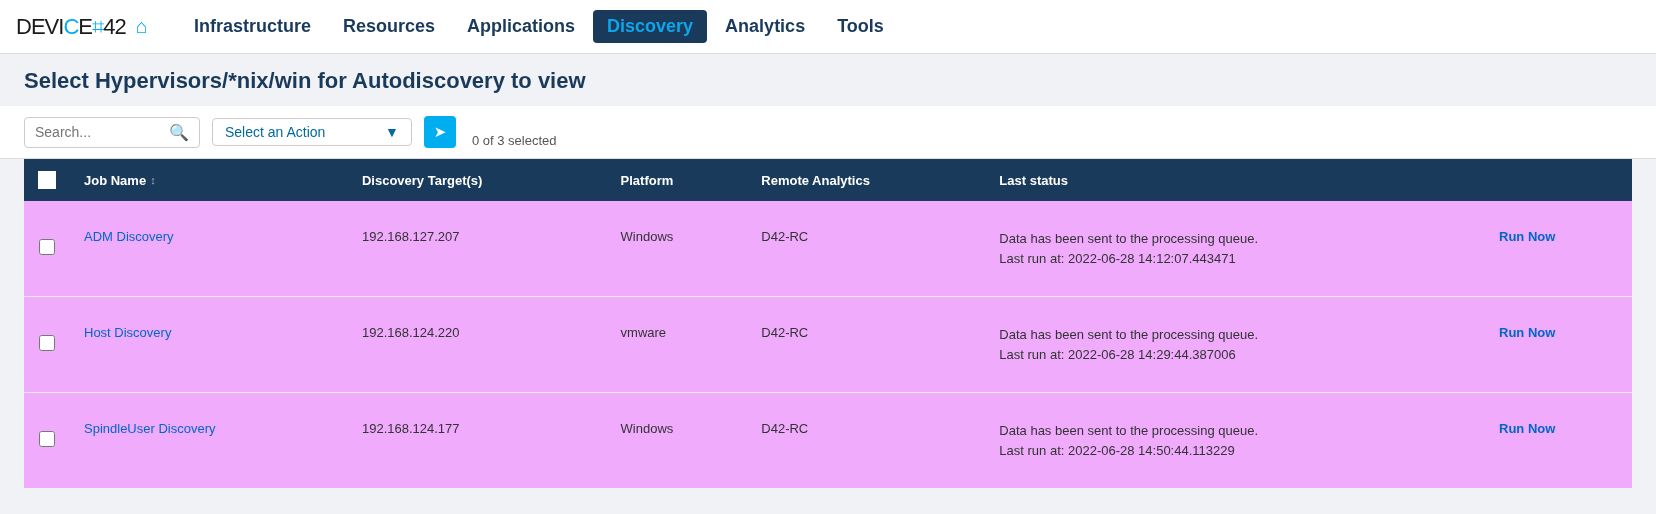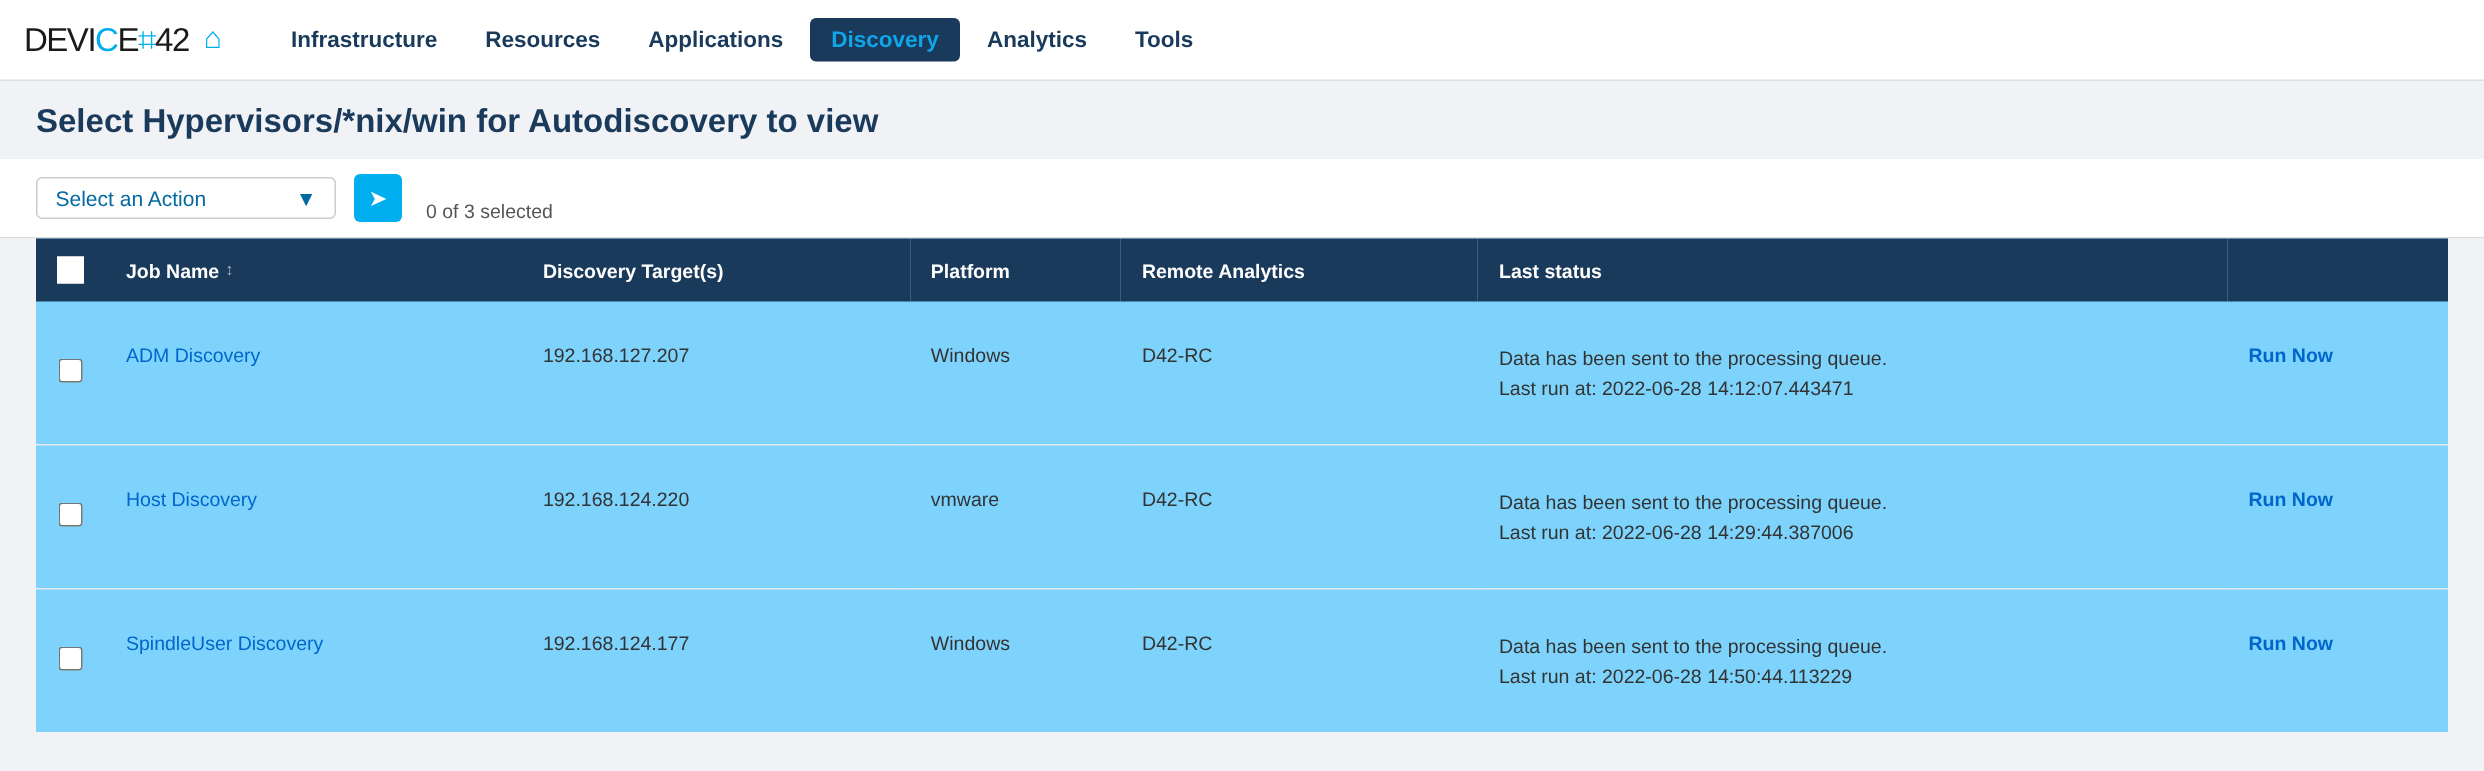--- a/index.html
+++ b/index.html
@@ -8,21 +8,21 @@
     
     .navbar {
       display: flex; align-items: center; background: #fff;
       border-bottom: 1px solid #ddd; padding: 0 16px; height: 54px;
     }
     .logo { display: flex; align-items: center; margin-right: 24px; }
     .logo-text { font-size: 22px; font-weight: normal; color: #1a1a1a; letter-spacing: -1px; }
     .logo-icon { color: #00aeef; font-size: 20px; margin: 0 8px; }
     .nav-links { display: flex; align-items: center; gap: 4px; }
     .nav-item {
-      padding: 6px 14px; font-size: 15px; font-weight: 600; color: #1a3a5c;
+      padding: 6px 14px; font-size: 18px; font-weight: 600; color: #1a3a5c;
       cursor: pointer; border-radius: 4px; text-decoration: none;
     }
     .nav-item.active { background: #1a3a5c; color: #0ea5e9; border-radius: 4px; }
 
     
     .breadcrumb-area { background: #f0f2f5; padding: 10px 24px 0; }
     .breadcrumb { font-size: 12px; color: #0066cc; }
     .breadcrumb span { color: #555; }
     .page-title { font-size: 22px; font-weight: bold; color: #1a3a5c; padding: 4px 0 12px; }
 
@@ -48,21 +48,21 @@
     .dropdown-arrow { color: #555; font-size: 12px; }
     .action-arrow-btn {
       background: #00aeef; border: none; border-radius: 4px;
       width: 32px; height: 32px; cursor: pointer; display: flex;
       align-items: center; justify-content: center; color: #fff; font-size: 16px;
     }
     .selection-count { font-size: 13px; color: #555; margin-left: 4px; margin-top: 16px; }
 
     
     .table-container { padding: 0 24px 24px; background: #f0f2f5; }
-    table { width: 100%; border-collapse: collapse; background: #7dd3fc; margin-top: 0; }
+    table { width: 100%; border-collapse: collapse; background: #f0abfc; margin-top: 0; }
     thead tr { background: #1a3a5c; color: #fff; }
     thead th {
       padding: 12px 14px; font-size: 13px; font-weight: 600;
       text-align: left; white-space: nowrap;
     }
     thead th:first-child { width: 40px; }
     .th-sort { display: flex; align-items: center; gap: 4px; }
     .sort-icon { font-size: 11px; color: #aac; }
     tbody tr { border-bottom: 1px solid #e5e8ec; }
     tbody tr:last-child { border-bottom: none; }
@@ -106,20 +106,24 @@
     <a class="nav-item">Tools</a>
   </div>
 </nav>
 
 <div class="content-wrapper">
   <div class="breadcrumb-area">
     <div class="page-title">Select Hypervisors/*nix/win for Autodiscovery to view</div>
   </div>
 
   <div class="toolbar">
+    <div class="search-box">
+      <input type="text" placeholder="Search..." style="">
+      <span class="search-icon">🔍</span>
+    </div>
     <div class="action-dropdown">
       <span>Select an Action</span>
       <span class="dropdown-arrow">▼</span>
     </div>
     <button class="action-arrow-btn">
       <span style="font-size:15px;">➤</span>
     </button>
     <span class="selection-count">0 of 3 selected</span>
   </div>
 

